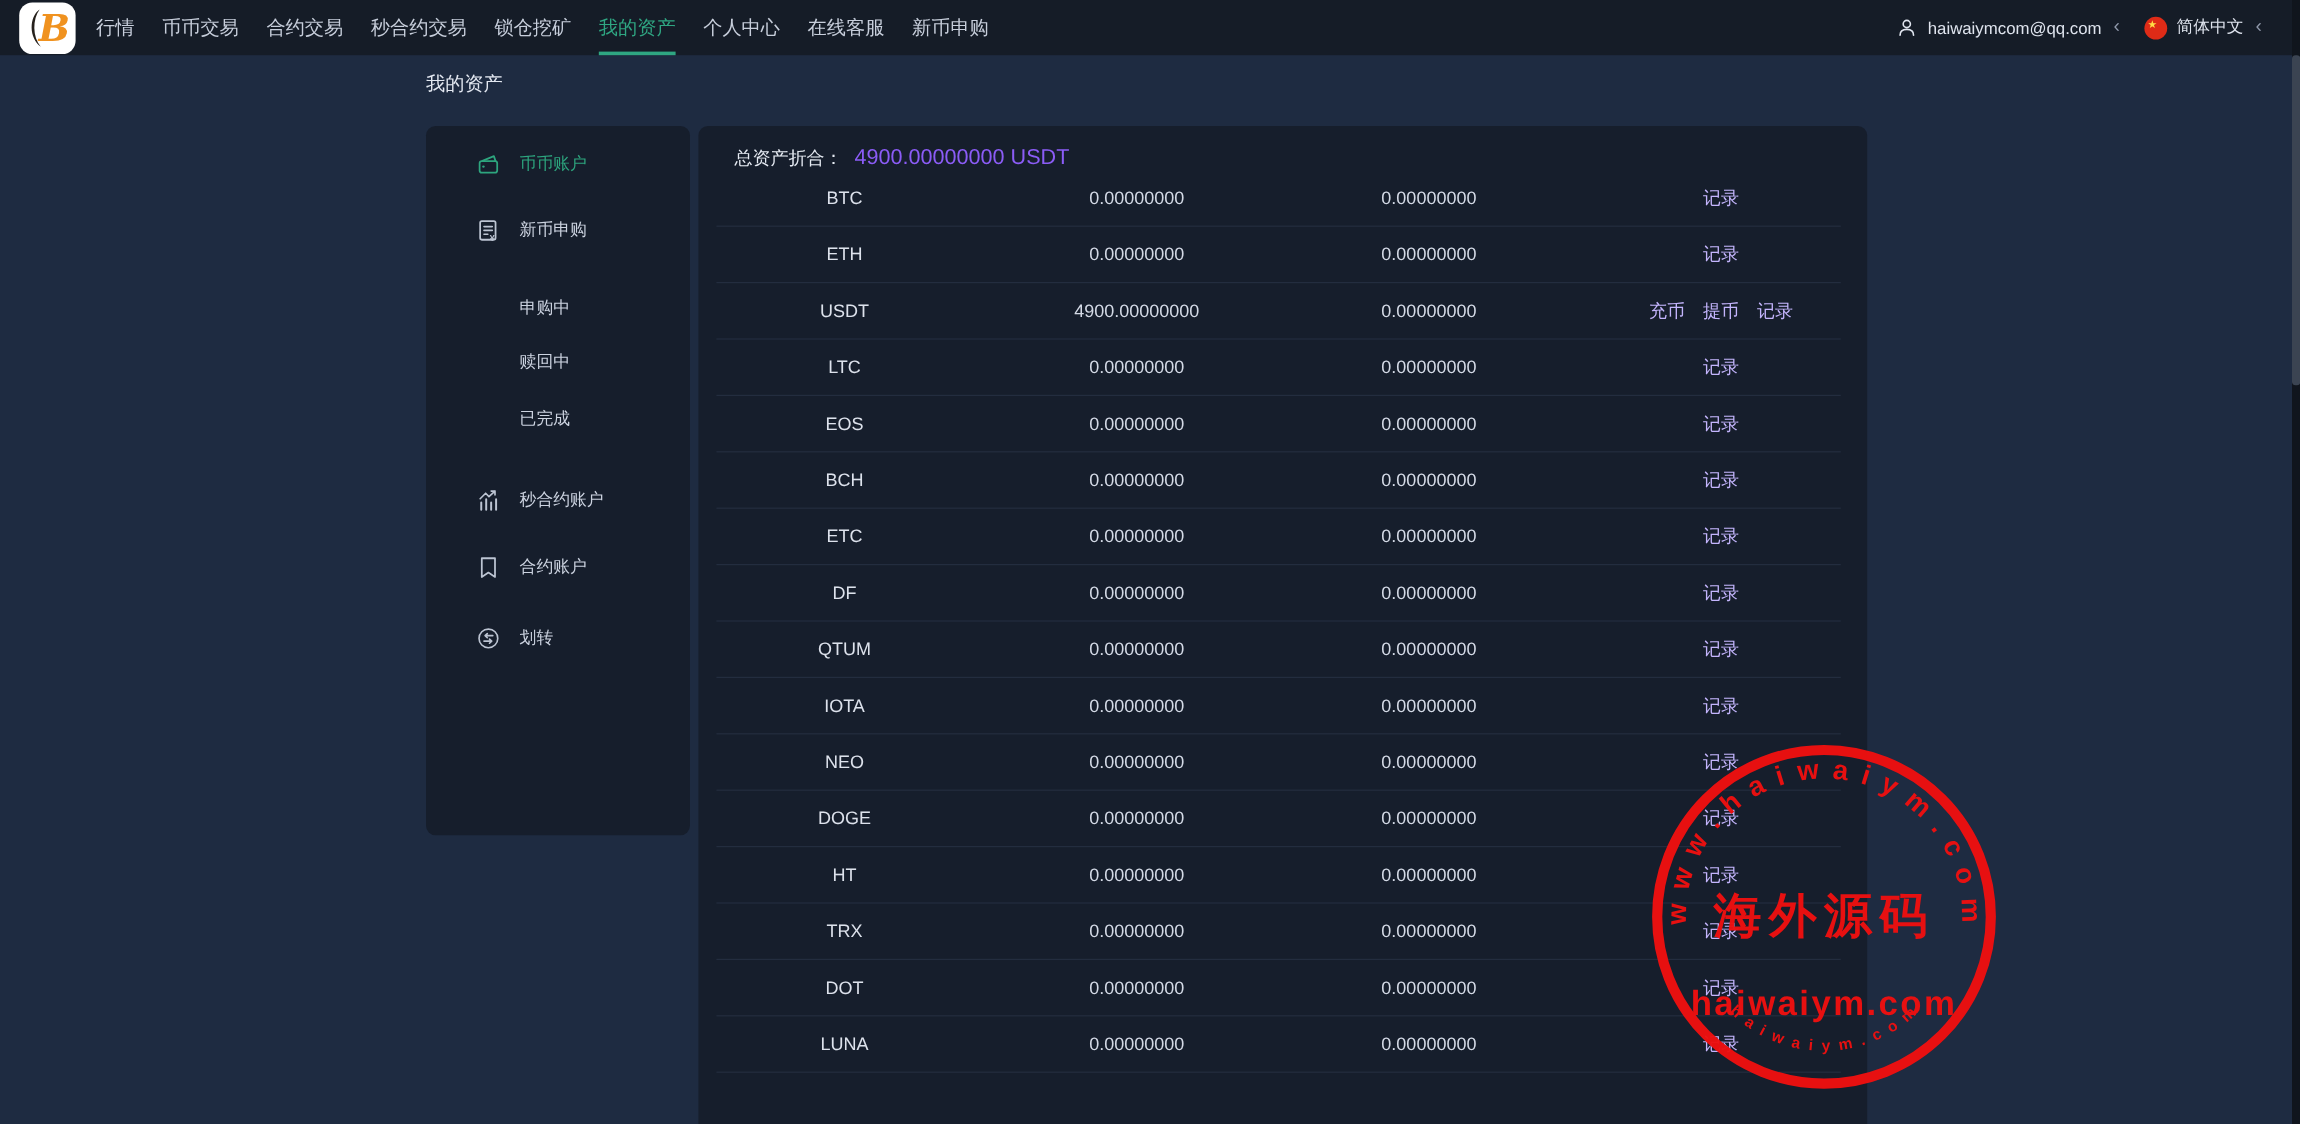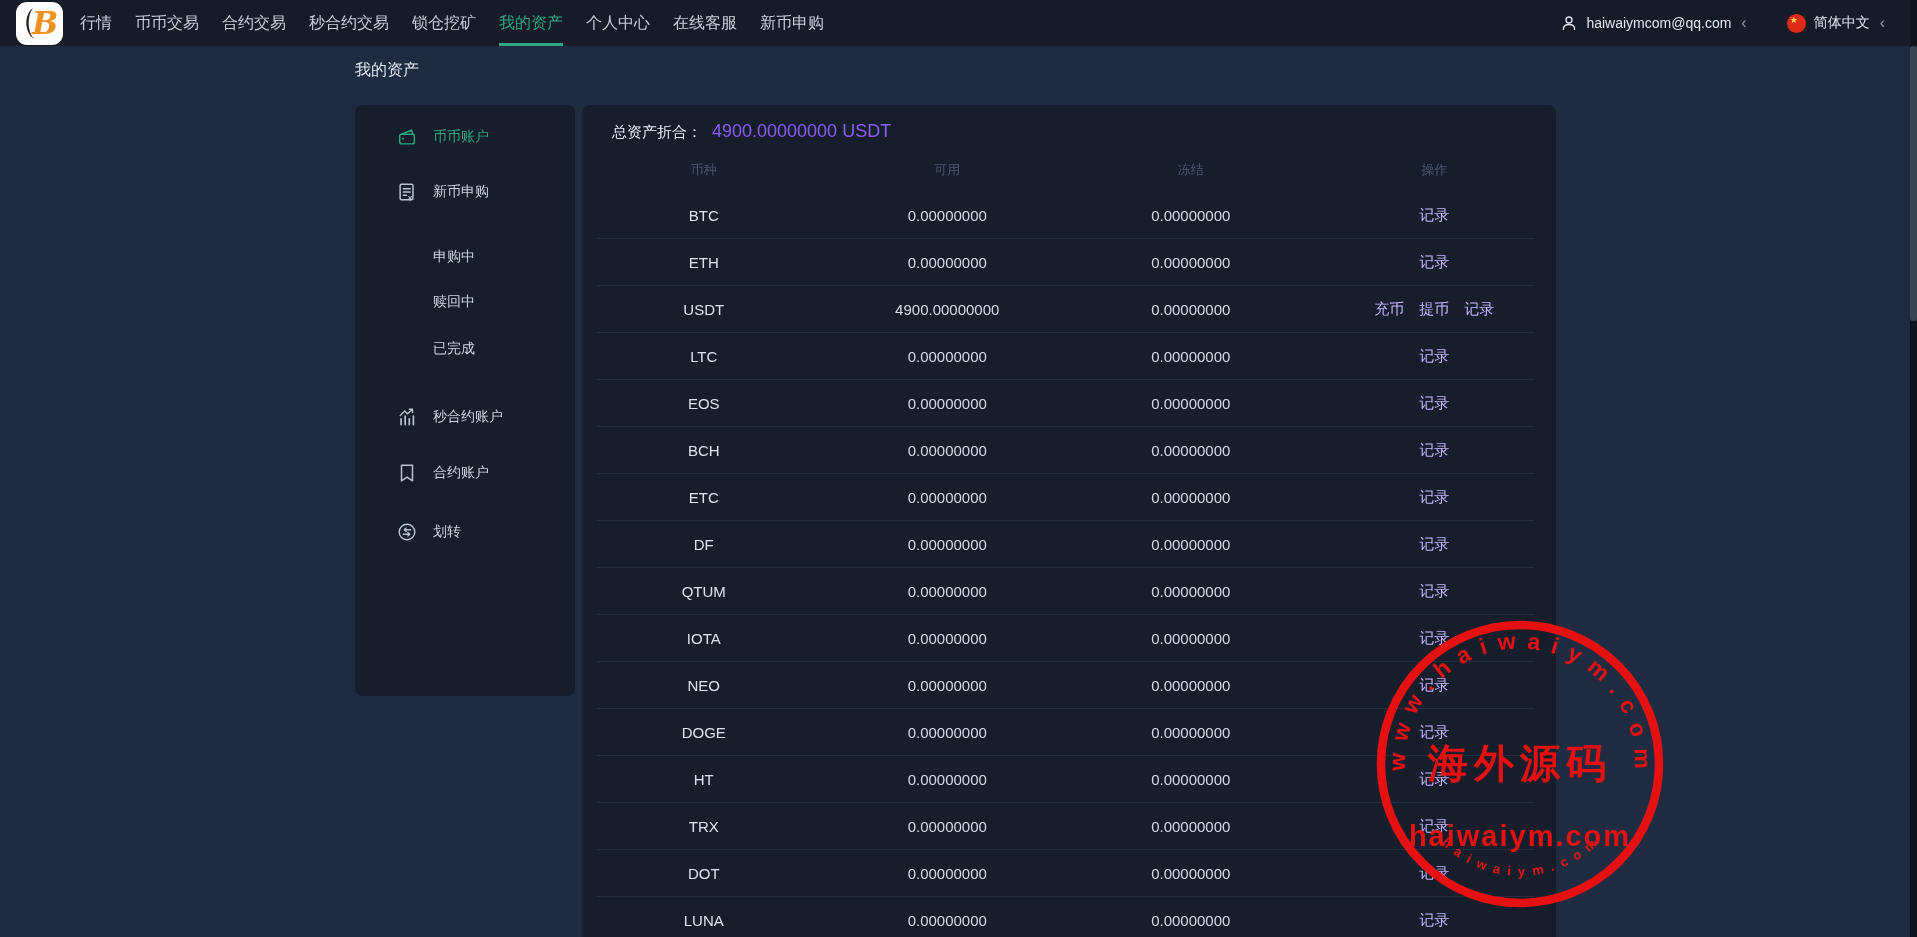--- a/index.html
+++ b/index.html
@@ -8,21 +8,21 @@
           -webkit-font-smoothing:antialiased;}
 
   
   .topnav{position:absolute;top:0;left:0;width:100%;height:46px;background:#151c27;z-index:5;}
   .logo{position:absolute;left:16px;top:2px;width:47px;height:43px;background:#ffffff;
         border-radius:11px;display:flex;align-items:center;justify-content:center;cursor:pointer;}
   .nav-items{position:absolute;left:80px;top:0;height:46px;display:flex;gap:23px;align-items:stretch;}
   .nav-item{display:flex;align-items:center;color:#c7cedb;font-size:16px;cursor:pointer;
             border-bottom:3px solid transparent;padding-top:3px;box-sizing:border-box;white-space:nowrap;}
   .nav-item.active{color:#2fa682;border-bottom-color:#2fa682;}
-  .nav-right{position:absolute;right:32px;top:0;height:46px;display:flex;align-items:center;gap:40px;}
+  .nav-right{position:absolute;right:32px;top:0;height:46px;display:flex;align-items:center;gap:20px;}
   .nav-right .grp{display:flex;align-items:center;gap:8px;color:#dfe4ee;font-size:14px;cursor:pointer;}
   .chev{color:#9099ab;font-size:16px;line-height:1;margin-left:2px;}
   .flagwrap{width:19px;height:19px;border-radius:50%;background:#df2b17;position:relative;overflow:hidden;}
   .flagwrap span{position:absolute;left:3px;top:1px;color:#ffde45;font-size:9px;}
 
   
   .page-title{position:absolute;left:355px;top:60px;font-size:16px;color:#e3e8f1;}
 
   
   .sidebar{position:absolute;left:355px;top:105px;width:220px;height:591px;
@@ -164,26 +164,20 @@
           </svg>
         </span>
         <span class="s-label">划转</span>
       </div>
     </div>
 
   <div class="main">
     <div class="total-line">
       <span>总资产折合：</span><span class="tval">4900.00000000 USDT</span>
     </div>
-    <div class="tbl-header">
-        <div>币种</div>
-        <div>可用</div>
-        <div>冻结</div>
-        <div>操作</div>
-      </div>
     <div id="tbody">
         <div class="tbl-row">
           <div class="coin">BTC</div>
           <div>0.00000000</div>
           <div>0.00000000</div>
           <div class="acts">
             <span class="link">记录</span>
           </div>
         </div>
         <div class="tbl-row">

